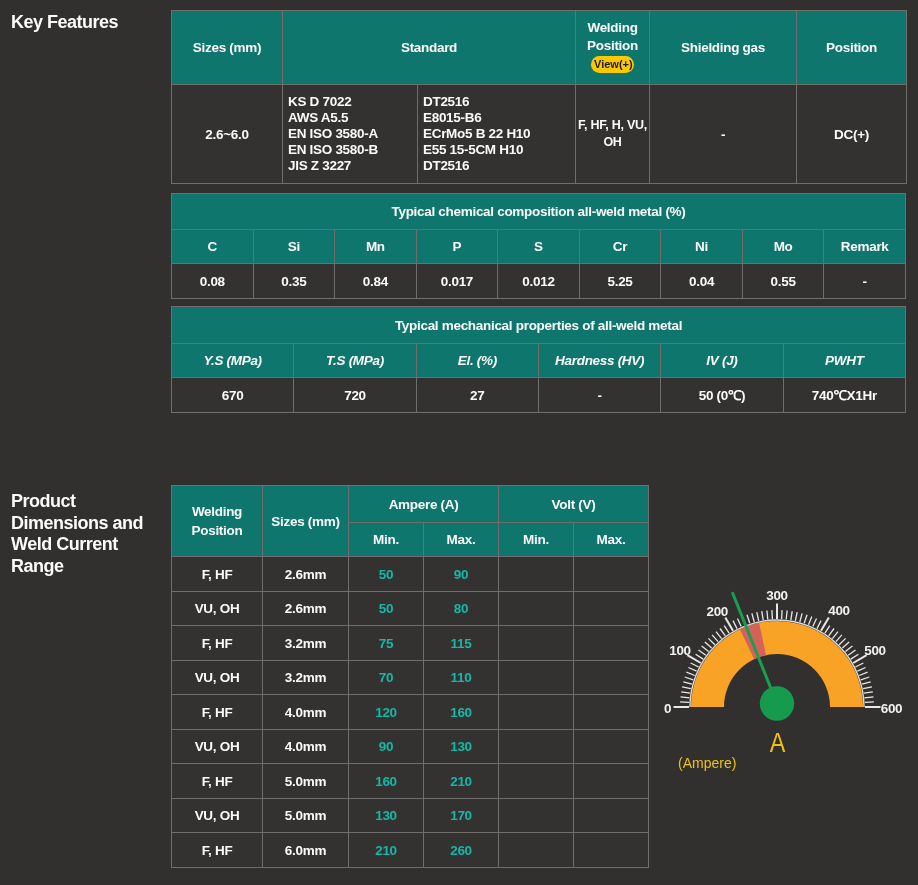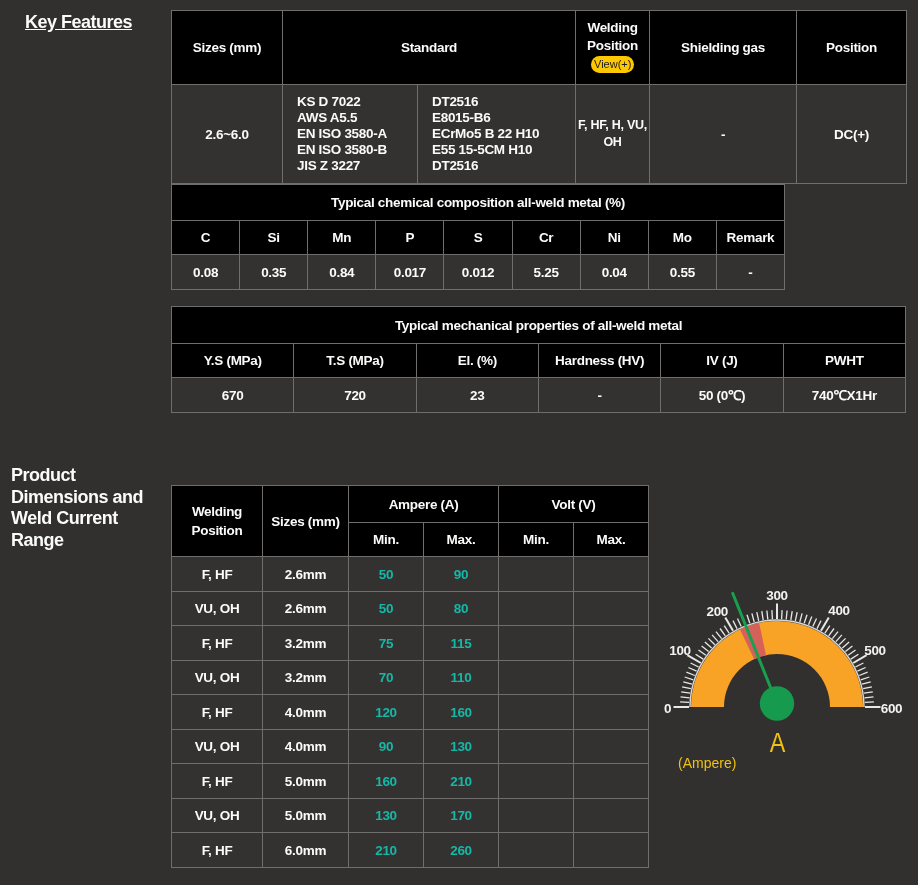--- a/index.html
+++ b/index.html
@@ -1,31 +1,31 @@
 <!DOCTYPE html>
 <html><head>
 <meta charset="utf-8">
 <style>
 html,body{margin:0;padding:0;}
 body{background:#31302f;font-family:"Liberation Sans",sans-serif;}
 .page{position:relative;width:918px;height:885px;background:#31302f;overflow:hidden;}
 .h1{position:absolute;color:#fbfbfb;font-size:18px;font-weight:700;letter-spacing:-0.5px;line-height:21.6px;}
 table{border-collapse:collapse;table-layout:fixed;position:absolute;}
 td,th{border:1px solid #6f6e6c;color:#fbfbfa;font-size:13.5px;font-weight:700;text-align:center;vertical-align:middle;padding:0;letter-spacing:-0.3px;line-height:19px;}
-.hd{background:#000000;}
+.hd{background:#0f766e;}
 .dt{background:#343231;}
 .yv{color:#14b8a6;}
-.badge{display:inline-block;background:#fdc800;color:#1c1c1c;font-size:11px;font-weight:400;border-radius:9px;padding:2px 3px 2px 3px;margin-top:0;letter-spacing:0;line-height:13px;width:37px;}
-.left{text-align:left;padding-left:14px;line-height:16px;}
+.badge{display:inline-block;background:#fdc800;color:#1c1c1c;font-size:11px;font-weight:700;border-radius:9px;padding:2px 3px 2px 3px;margin-top:0;letter-spacing:0;line-height:13px;width:37px;}
+.left{text-align:left;padding-left:5px;line-height:16px;}
 .wp{font-size:12.5px;letter-spacing:-0.25px;line-height:17px;}
 </style>
 </head>
 <body>
 <div class="page">
-  <div class="h1" style="left:25px;top:11.6px;text-decoration:underline;">Key Features</div>
+  <div class="h1" style="left:11px;top:11.6px;">Key Features</div>
 
   <table style="left:171px;top:10px;width:735px;">
     <colgroup>
       <col style="width:111px">
         <col style="width:135px">
         <col style="width:158px">
         <col style="width:74px">
         <col style="width:147px">
         <col style="width:110px">
     </colgroup>
@@ -41,21 +41,21 @@
       <td class="dt">2.6~6.0</td>
       <td class="dt left">KS D 7022<br>AWS A5.5<br>EN ISO 3580-A<br>EN ISO 3580-B<br>JIS Z 3227</td>
       <td class="dt left">DT2516<br>E8015-B6<br>ECrMo5 B 22 H10<br>E55 15-5CM H10<br>DT2516</td>
       <td class="dt wp">F, HF, H, VU,<br>OH</td>
       <td class="dt">-</td>
       <td class="dt">DC(+)</td>
     </tr>
   </tbody>
     </table>
 
-  <table style="left:171px;top:184px;width:614px;">
+  <table style="left:171px;top:193px;width:735px;">
     <colgroup>
         <col>
         <col>
         <col>
         <col>
         <col>
         <col>
         <col>
         <col>
         <col>
@@ -95,40 +95,40 @@
         <col>
         <col>
         <col>
         <col>
         <col>
       </colgroup>
     <tbody>
         <tr style="height:37px;">
           <td class="hd" colspan="6">Typical mechanical properties of all-weld metal</td>
         </tr>
-    <tr style="height:34px;">
+    <tr style="height:34px;font-style:italic;">
       <th class="hd">Y.S (MPa)</th>
           <th class="hd">T.S (MPa)</th>
           <th class="hd">El. (%)</th>
           <th class="hd">Hardness (HV)</th>
           <th class="hd">IV (J)</th>
           <th class="hd">PWHT</th>
     </tr>
     <tr style="height:35px;">
       <td class="dt">670</td>
           <td class="dt">720</td>
-          <td class="dt">23</td>
+          <td class="dt">27</td>
           <td class="dt">-</td>
           <td class="dt">50 (0℃)</td>
           <td class="dt">740℃X1Hr</td>
     </tr>
   </tbody>
     </table>
 
-  <div class="h1" style="left:11px;top:465px;">Product<br>Dimensions and<br>Weld Current<br>Range</div>
+  <div class="h1" style="left:11px;top:491px;">Product<br>Dimensions and<br>Weld Current<br>Range</div>
 
   <table style="left:171px;top:485px;width:477px;">
     <colgroup>
       <col style="width:91px">
         <col style="width:86px">
         <col style="width:75px">
         <col style="width:75px">
         <col style="width:75px">
         <col style="width:75px">
     </colgroup>

